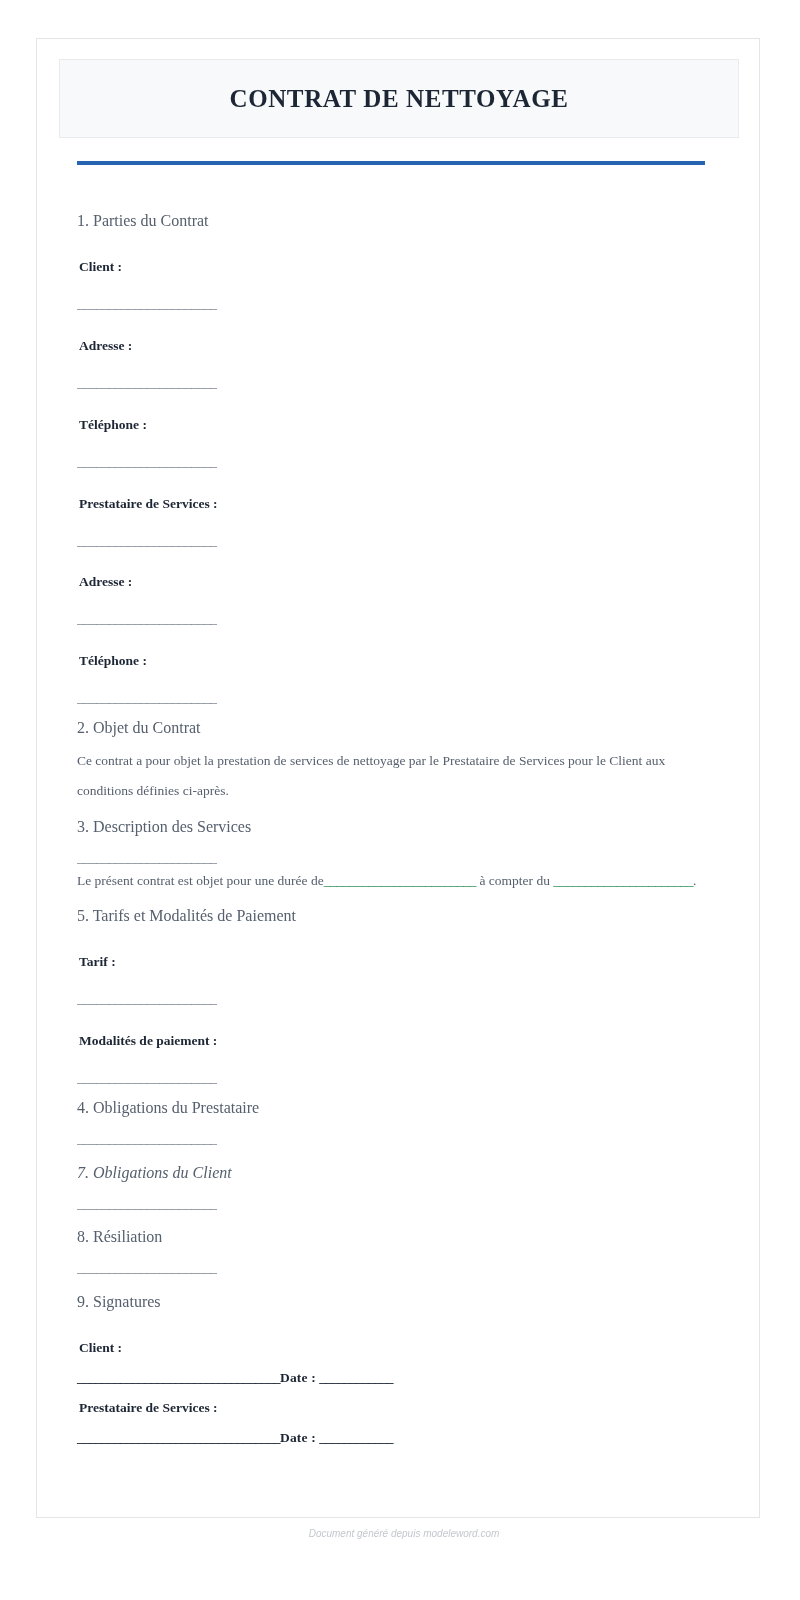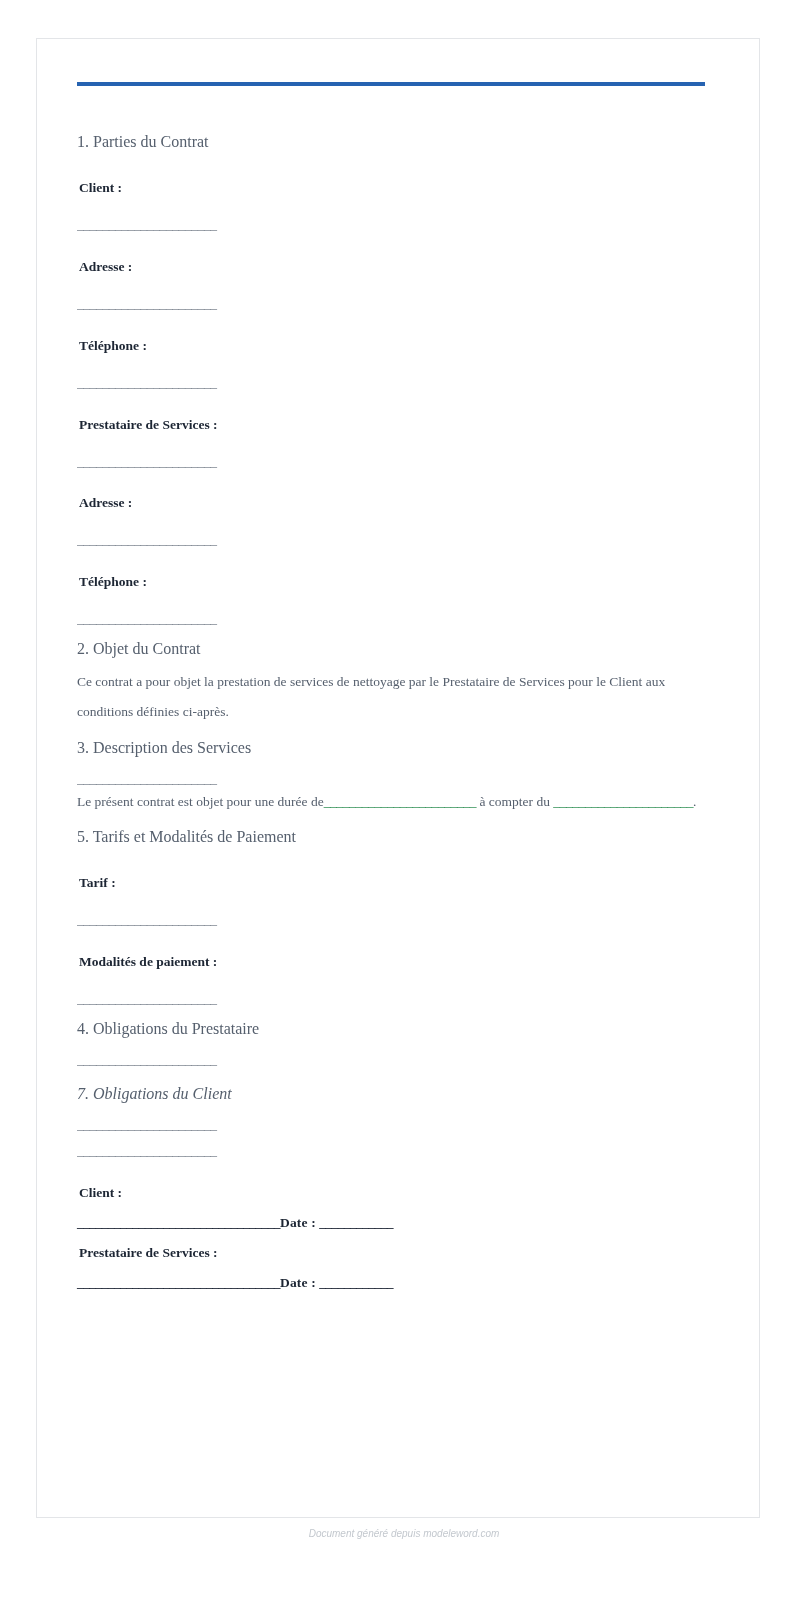--- a/index.html
+++ b/index.html
@@ -152,20 +152,23 @@
     font-size: 10px;
     color: #c3c8ce;
   }
 </style>
 </head>
 <body>
 
 <div class="page">
   <div class="page-inner">
 
+    <div class="title-box">
+      <div class="title-text">CONTRAT DE NETTOYAGE</div>
+    </div>
 
     <div class="blue-rule"></div>
 
     <div class="content">
 
       <div class="section-heading">1. Parties du Contrat</div>
 
       <div class="field-label">Client :</div>
       <span class="blank-line">______________________</span>
 
@@ -201,22 +204,24 @@
 
       <div class="field-label">Modalités de paiement :</div>
       <span class="blank-line">______________________</span>
 
       <div class="section-heading" style="margin-top:10px;">4. Obligations du Prestataire</div>
       <span class="blank-line blank-tight">______________________</span>
 
       <div class="section-heading" style="margin-top:14px;font-style:italic;">7. Obligations du Client</div>
       <span class="blank-line blank-tight">______________________</span>
 
-      <span class="blank-line blank-tight">______________________</span>
-
+      <div class="section-heading" style="margin-top:14px;">8. Résiliation</div>
+      <span class="blank-line blank-tight">______________________</span>
+
+      <div class="section-heading" style="margin-top:14px;">9. Signatures</div>
 
       <div class="sig-label">Client :</div>
       <div class="sig-row">
         <span class="sig-blank">_________________________________</span><span class="date-word">Date :</span> <span class="sig-blank">____________</span>
       </div>
 
       <div class="sig-label" style="margin-top:14px;">Prestataire de Services :</div>
       <div class="sig-row">
         <span class="sig-blank">_________________________________</span><span class="date-word">Date :</span> <span class="sig-blank">____________</span>
       </div>

